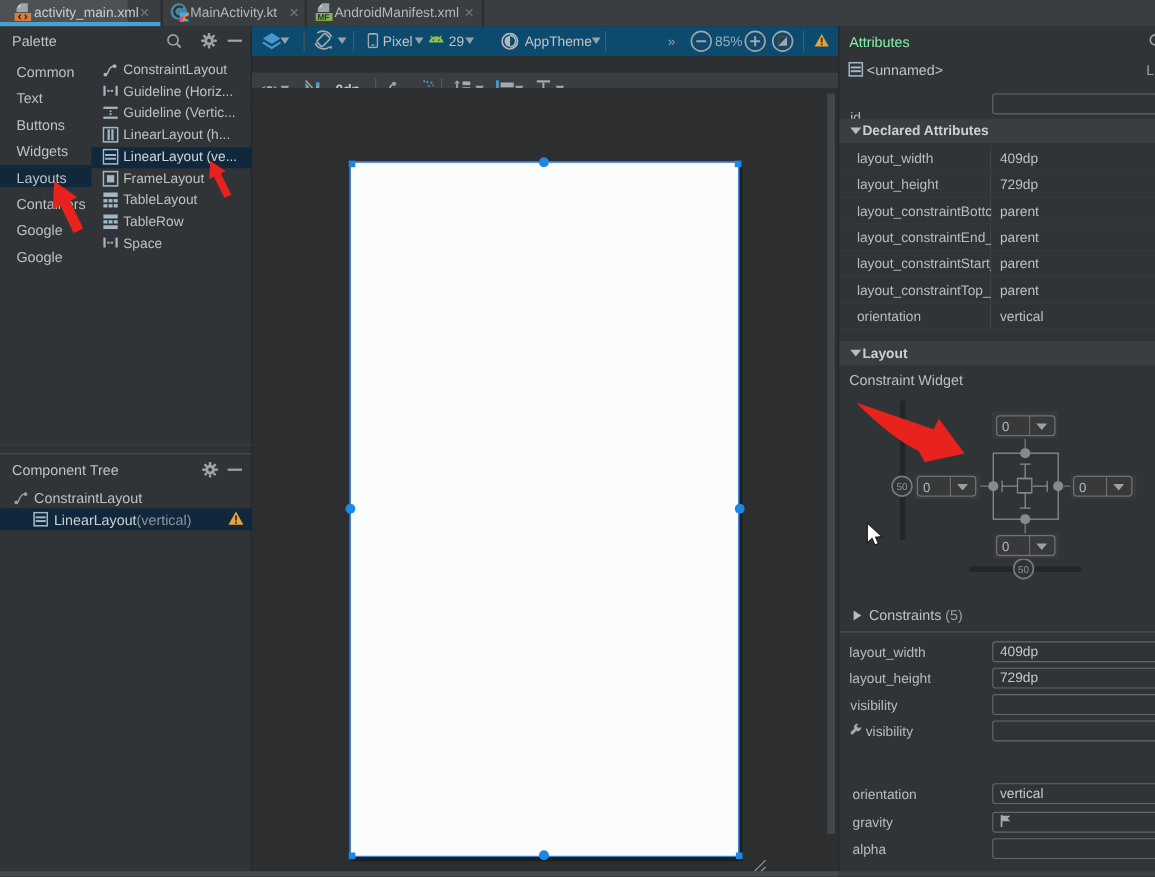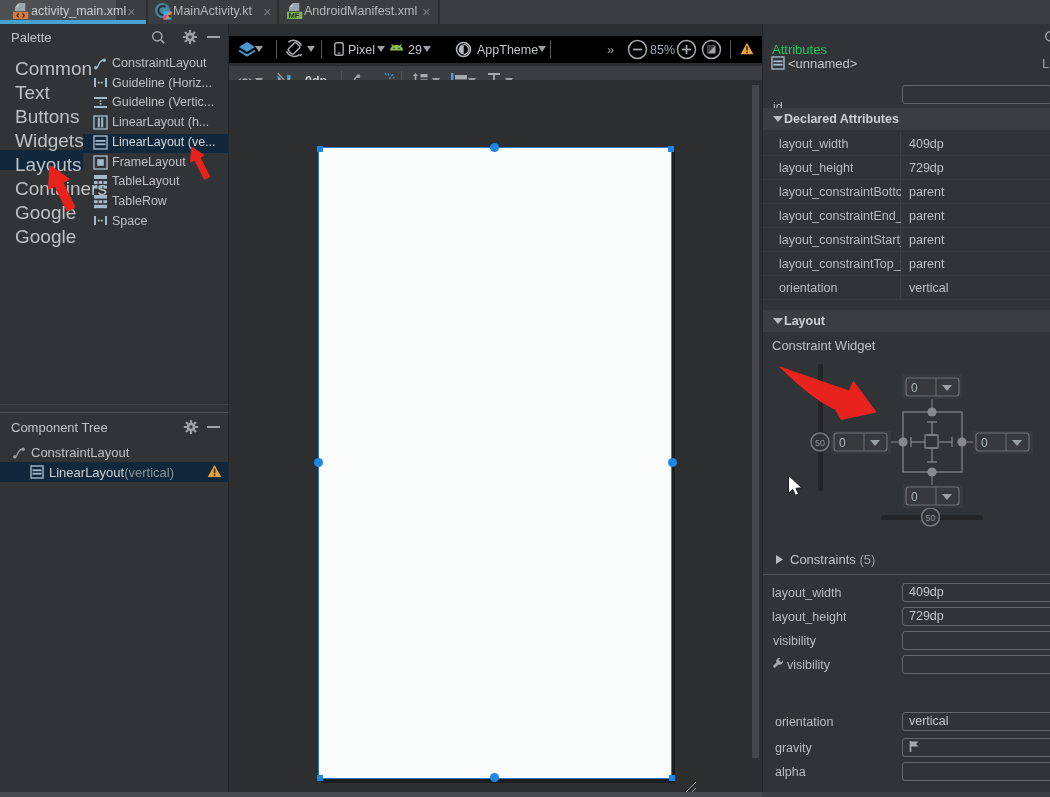--- a/index.html
+++ b/index.html
@@ -13,31 +13,31 @@
   .tab .lbl { position:absolute; top:4px; }
   #tab1 { left:0; width:116px; background:#4d5153; }
   #tab1u { position:absolute; left:0; top:20px; width:146px; height:4px; background:#46a2d3; }
   .tabsep { position:absolute; top:0; width:2px; height:24px; background:#2c2e30; }
   .tclose { position:absolute; top:3px; font-size:15px; color:#75797b; }
 
   
   #palette { left:0; top:24px; width:229px; height:388px; background:#313436; border-right:1px solid #242628;text-align:right; }
   .phead { position:absolute; left:0; top:0; width:100%; height:27px; }
   .phead .t { position:absolute; left:11px; top:6px; font-size:13px; color:#c0c4c6; }
-  .cat { position:absolute; left:15px; font-size:19px; color:#bdc1c3; }
+  .cat { position:absolute; left:15px; font-size:13px; color:#bdc1c3; }
   .pitem { position:absolute; left:112px; font-size:12.5px; color:#bdc1c3; white-space:nowrap; }
   #cathl { position:absolute; left:0; top:126px; width:83px; height:20px; background:#10273c; }
   #itemhl { position:absolute; left:83px; top:110px; width:146px; height:19px; background:#10273c; }
 
   
   #ctree { left:0; top:412px; width:229px; height:380px; background:#313436; border-top:1px solid #4e5254; border-right:1px solid #242628;padding-left:36px; }
   #treehl { position:absolute; left:0; top:49px; width:229px; height:20px; background:#10273c; }
 
   
-  #toolbar1 { left:229px; top:24px; width:533px; height:27px; background:#000000;margin-top:12px; }
+  #toolbar1 { left:229px; top:24px; width:533px; height:27px; background:#0c4a6e; }
   #toolbar2 { left:229px; top:51px; width:533px; height:29px; background:#3b3e40;margin-top:15px; }
   .tsep { position:absolute; top:4px; width:1px; height:19px; background:#55585a; }
   .ttxt { position:absolute; font-size:12.5px; color:#c0c4c6; top:7px; }
   .dda { position:absolute; width:0; height:0; border-left:4.5px solid transparent; border-right:4.5px solid transparent; border-top:6px solid #9da1a3; }
 
   
   #canvas { left:229px; top:80px; width:533px; height:712px; background:#2c2e30; overflow:hidden; }
   #white { position:absolute; left:89px; top:67px; width:354px; height:632px; background:#fbfcfc; border:1px solid #3076cf; box-shadow:3px 4px 0 rgba(8,10,12,0.45); }
   .hsq { position:absolute; width:6px; height:6px; background:#1d87e4; }
   .hci { position:absolute; width:9px; height:9px; border-radius:50%; background:#1d87e4; }
@@ -389,21 +389,21 @@
   <div class="hci" style="left:85px;top:378px"></div>
   <div class="hci" style="left:439px;top:378px"></div>
   <svg class="abs" style="left:452px;top:700px" width="16" height="16" viewBox="0 0 16 16">
     <line x1="2" y1="15" x2="15" y2="2" stroke="#9a9ea0" stroke-width="1"></line>
     <line x1="8" y1="15" x2="15" y2="8" stroke="#9a9ea0" stroke-width="1"></line>
   </svg>
   <div id="scrollv"></div>
 </div>
 
 <div id="attrs" class="abs">
-  <span class="abs" style="left:9px;top:18px;font-size:13px;color:#22c55e">Attributes</span>
+  <span class="abs" style="left:9px;top:7px;font-size:13px;color:#86efac">Attributes</span>
   <svg class="abs" style="left:281px;top:6px" width="15" height="15" viewBox="0 0 15 15">
     <circle cx="6.3" cy="6.3" r="4.6" stroke="#9fa3a5" stroke-width="1.5" fill="none"></circle>
     <line x1="9.8" y1="9.8" x2="13.2" y2="13.2" stroke="#9fa3a5" stroke-width="1.8"></line>
   </svg>
 
   <svg class="abs" style="left:8px;top:32px" width="14" height="14" viewBox="0 0 14 14">
     <rect x="1" y="1" width="12" height="12" fill="none" stroke="#a3b8c6" stroke-width="1.4"></rect>
     <rect x="2.4" y="4.4" width="9.2" height="1.8" fill="#a3b8c6"></rect>
     <rect x="2.4" y="7.8" width="9.2" height="1.8" fill="#a3b8c6"></rect>
   </svg>

